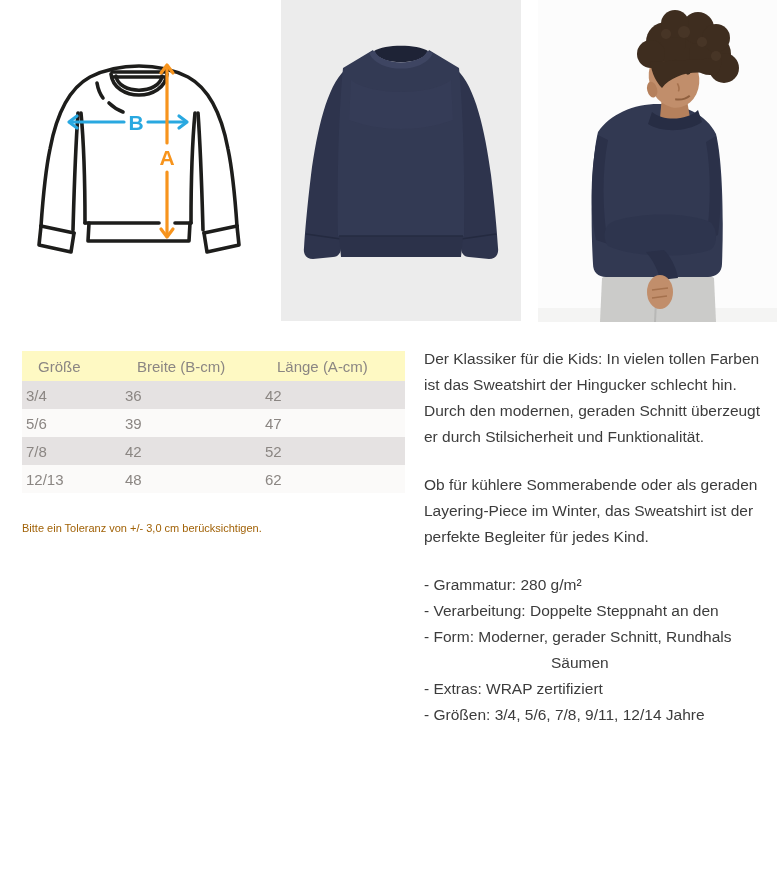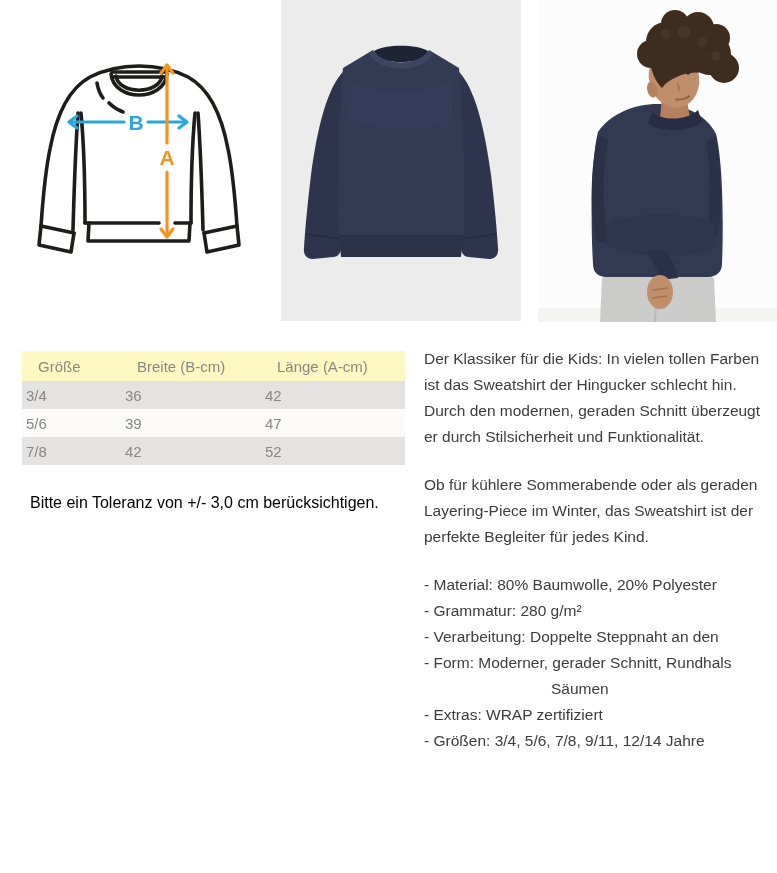--- a/index.html
+++ b/index.html
@@ -25,21 +25,21 @@
   table.size col.c2 { width:140px; }
   table.size col.c3 { width:144px; }
   table.size th {
     background:#fef9c3; font-weight:400; text-align:left;
     height:30px; padding-left:16px;
   }
   table.size td { height:28px; padding-left:4px; }
   table.size tbody tr:nth-child(odd) td  { background:#e5e2e2; }
   table.size tbody tr:nth-child(even) td { background:#fbfaf9; }
 
-  .tolerance { margin:29px 0 0 8px; font-size:16px; color:#000000; }
+  .tolerance { margin:29px 0 0 0; font-size:11px; color:#a16207; }
 
   
   .right-col { position:absolute; left:424px; top:346px; width:353px; font-size:15.5px; line-height:26px; color:#3c3c3c; }
   .right-col p { margin:0 0 22px 0; }
   .bullets div.b-line { margin:0; }
   .b-cont { padding-left:127px; }
 </style>
 </head>
 <body>
 
@@ -198,30 +198,34 @@
         <tr>
           <td>5/6</td>
           <td>39</td>
           <td>47</td>
         </tr>
         <tr>
           <td>7/8</td>
           <td>42</td>
           <td>52</td>
         </tr>
+        <tr>
+          <td>12/13</td>
+          <td>48</td>
+          <td>62</td>
+        </tr>
       </tbody>
     </table>
     <p class="tolerance">Bitte ein Toleranz von +/- 3,0 cm berücksichtigen.</p>
   </div>
 
   <div class="right-col">
     <p>Der Klassiker für die Kids: In vielen tollen Farben ist das Sweatshirt der Hingucker schlecht hin. Durch den modernen, geraden Schnitt überzeugt er durch Stilsicherheit und Funktionalität.</p>
     <p>Ob für kühlere Sommerabende oder als geraden Layering-Piece im Winter, das Sweatshirt ist der perfekte Begleiter für jedes Kind.</p>
     <div class="bullets">
-      <div class="b-line">- Material: 80% Baumwolle, 20% Polyester</div>
       <div class="b-line">- Grammatur: 280 g/m²</div>
       <div class="b-line">- Verarbeitung: Doppelte Steppnaht an den</div>
       <div class="b-line">- Form: Moderner, gerader Schnitt, Rundhals</div>
       <div class="b-line b-cont">Säumen</div>
       <div class="b-line">- Extras: WRAP zertifiziert</div>
       <div class="b-line">- Größen: 3/4, 5/6, 7/8, 9/11, 12/14 Jahre</div>
     </div>
   </div>
 
 </div>

